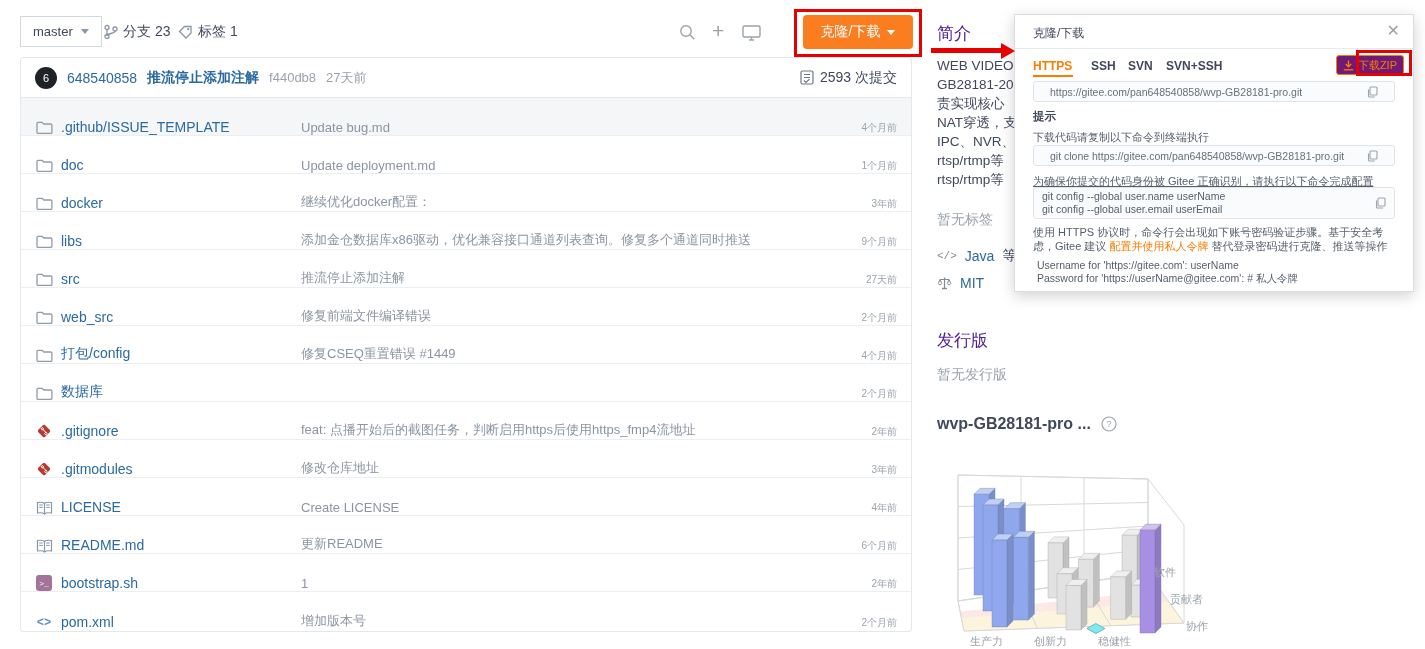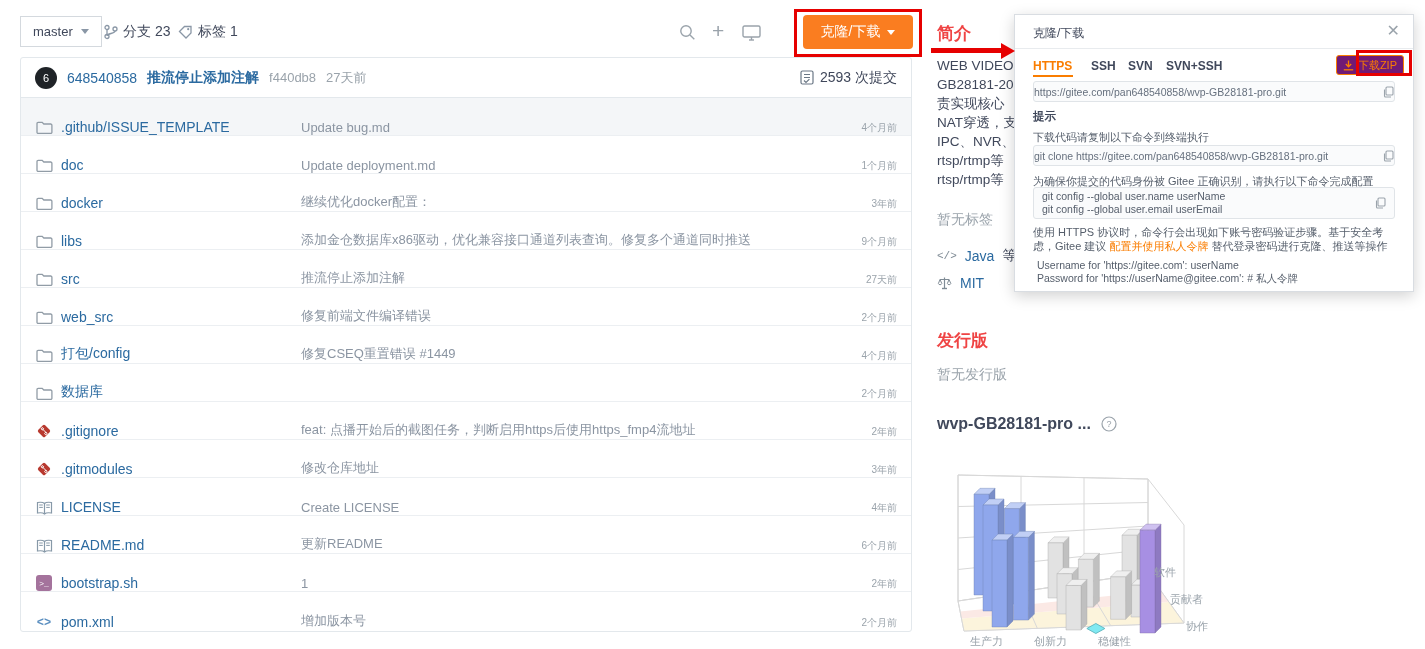--- a/index.html
+++ b/index.html
@@ -54,21 +54,21 @@
   .ficon { width:18px; display:inline-flex; justify-content:center; margin-right:8px; flex:0 0 18px; }
   .fname { font-size:14px; white-space:nowrap; }
   .fmsg { position:absolute; left:280px; right:110px; font-size:13px; color:#8b95a2; text-decoration:none;
     white-space:nowrap; overflow:hidden; cursor:pointer; }
   .ftime { margin-left:auto; font-size:10px; color:#9aa3ab; white-space:nowrap; }
   .shell-chip { width:16px; height:16px; background:#a4739c; border-radius:3px; color:#fff; font-size:8px;
     font-family:"Liberation Mono","DejaVu Sans Mono",monospace; display:flex; align-items:center; justify-content:center; }
   .code-chip { color:#5b8fc0; font-size:12px; font-weight:bold; font-family:"Liberation Mono","DejaVu Sans Mono",monospace; }
 
   
-  .side-h { font-size:17px; font-weight:bold; color:#ef4444; }
+  .side-h { font-size:17px; font-weight:normal; color:#4c1d95; }
   #intro-title { left:937px; top:22px; }
   #intro-desc { left:937px; top:56px; width:470px; font-size:13.5px; color:#40485b; line-height:19px; }
   #no-tags { left:937px; top:211px; font-size:14px; color:#9aa3ab; }
   #lang-row { left:937px; top:247px; display:flex; align-items:center; gap:8px; font-size:14px; color:#40485b; }
   #license-row { left:937px; top:275px; display:flex; align-items:flex-end; gap:8px; font-size:14px; }
   #releases-title { left:937px; top:329px; }
   #no-releases { left:937px; top:366px; font-size:14px; color:#9aa3ab; }
   #project-title-row { left:937px; top:415px; display:flex; align-items:center; gap:10px; }
   #project-title { font-size:16px; font-weight:bold; color:#40485b; }
   #chart-wrap { left:950px; top:455px; width:280px; height:194px; }
@@ -78,29 +78,29 @@
     box-shadow:0 4px 14px rgba(0,0,0,.18); z-index:20; }
   #popup-title { position:absolute; left:18px; top:10px; font-size:12px; color:#40485b; }
   #popup-close { position:absolute; right:13px; top:6px; font-size:16px; color:#9aa3ab; cursor:pointer; }
   #popup-hr { position:absolute; left:0; top:33px; width:100%; height:1px; background:#e8ebee; }
   .ptab { position:absolute; top:44px; font-size:12px; font-weight:bold; color:#40485b; cursor:pointer; }
   .ptab.active { color:#fa7d00; }
   #tab-underline { position:absolute; left:18px; top:60px; width:40px; height:2px; background:#fa7d00; }
   #zip-btn { position:absolute; right:9px; top:40px; height:20px; padding:0 6px; border:1px solid #fa7d00; border-radius:3px;
     background:#701a75; color:#fa7d00; font-size:11px; display:flex; align-items:center; gap:4px; cursor:pointer; }
   .field { position:absolute; left:18px; right:18px; height:21px; background:#fafbfc; border:1px solid #e0e4e8;
-    border-radius:3px; display:flex; align-items:center; padding:0 0; font-size:10.5px; color:#66707e;
+    border-radius:3px; display:flex; align-items:center; padding:0 16px; font-size:10.5px; color:#66707e;
     font-family:"Liberation Sans",sans-serif; }
   .field .copy { margin-left:auto; cursor:pointer; display:inline-flex; }
   #url-field { top:66px; }
   #hint-label { position:absolute; left:18px; top:94px; font-size:11.5px; font-weight:bold; color:#40485b; }
   .pline { position:absolute; left:18px; font-size:11px; color:#555e6b; }
   #clone-hint { top:115px; }
   #clone-field { top:130px; }
-  #config-hint { top:159px; }
+  #config-hint { top:159px;text-decoration:underline; }
   #config-block { position:absolute; left:18px; right:18px; top:172px; height:32px; background:#fafbfc;
     border:1px solid #e0e4e8; border-radius:3px; display:flex; align-items:center; padding:0 8px; }
   #config-lines { font-size:10.5px; color:#555e6b; line-height:13px; }
   #config-block .copy { margin-left:auto; cursor:pointer; display:inline-flex; }
   #https-note { position:absolute; left:18px; right:14px; top:210px; font-size:11px; color:#555e6b; line-height:14px; }
   #https-note a { color:#fa7d00; text-decoration:none; cursor:pointer; }
   #terminal-lines { position:absolute; left:22px; top:244px; font-size:10.5px; color:#555e6b; line-height:13px; }
 
   svg { display:block; }
 </style>

